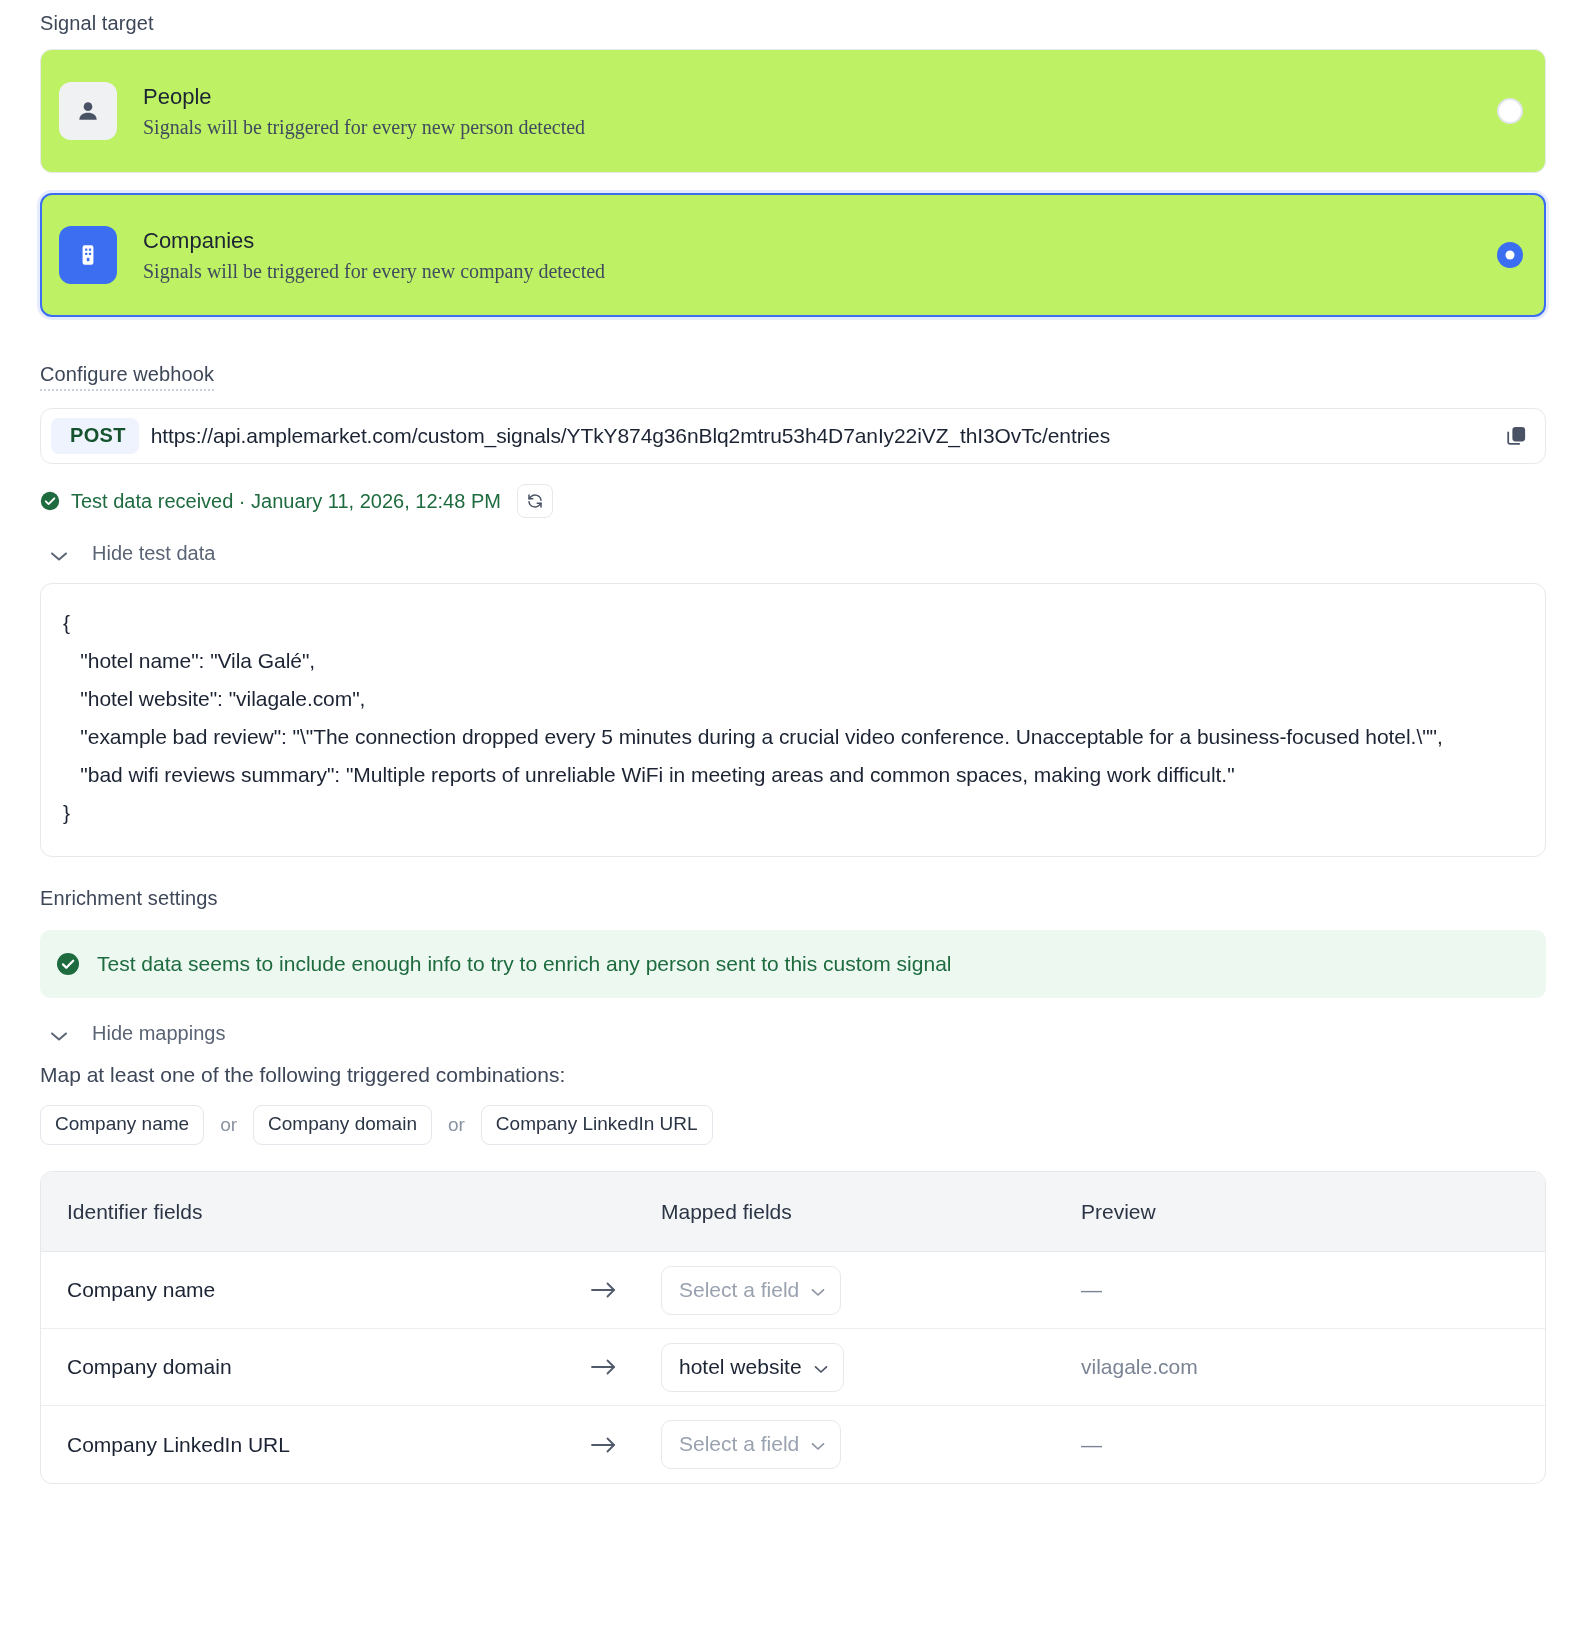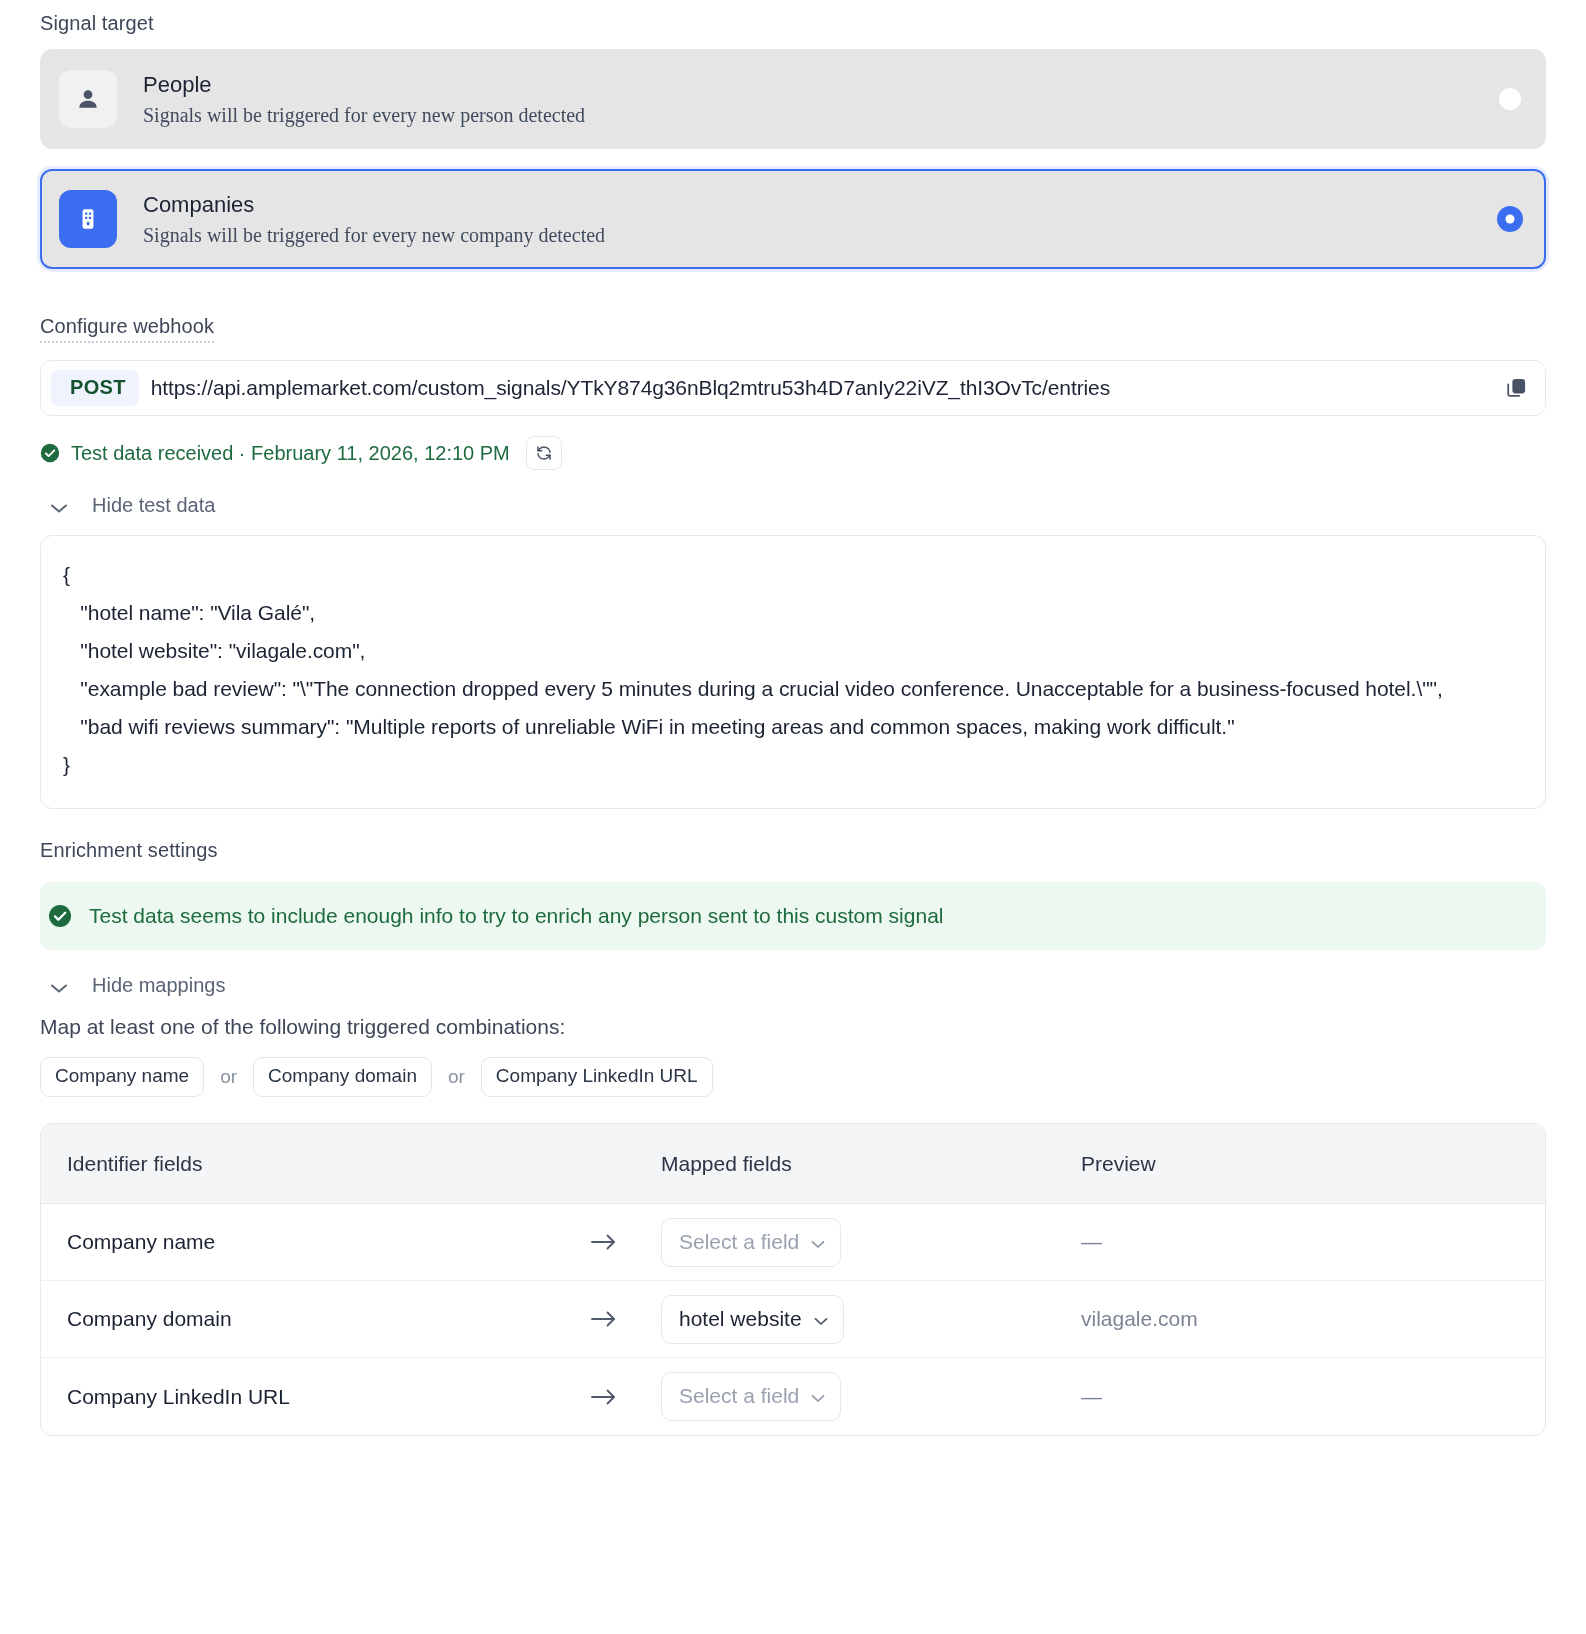--- a/index.html
+++ b/index.html
@@ -27,23 +27,23 @@
     margin-top: 14px;
     margin-bottom: 17px;
   }
 
   
   .option-card {
     display: flex;
     align-items: center;
     border: 1px solid #e6e8ec;
     border-radius: 12px;
-    height: 100px;
+    height: 124px;
     padding: 0 22px 0 18px;
-    background: #e5e5e5;
+    background: #bef264;
     margin-bottom: 20px;
     position: relative;
   }
   .option-card.selected {
     border: 2px solid #3b6ef0;
     box-shadow: 0 0 0 3px rgba(59,110,240,0.13);
     padding: 0 21px 0 17px;
   }
   .option-icon {
     width: 58px; height: 58px;
@@ -178,21 +178,21 @@
     letter-spacing: -0.05px;
   }
 
   
   .banner {
     display: flex;
     align-items: center;
     gap: 17px;
     background: #edf8f0;
     border-radius: 10px;
-    padding: 22px 8px;
+    padding: 22px 16px;
     margin-top: 4px;
   }
   .banner-text {
     font-size: 21px;
     color: #1d6b3f;
   }
   .banner-icon { width: 24px; height: 24px; flex: 0 0 auto; }
 
   
   .map-prompt {
@@ -326,21 +326,21 @@
     </span>
   </div>
 
   <div class="status-line">
     <span class="check-badge">
       <svg width="20" height="20" viewBox="0 0 24 24">
         <circle cx="12" cy="12" r="11" fill="#1d6b3f"></circle>
         <path d="M7 12.4l3.3 3.3L17.2 8.8" fill="none" stroke="#ffffff" stroke-width="2.3" stroke-linecap="round" stroke-linejoin="round"></path>
       </svg>
     </span>
-    <span class="status-text">Test data received · February 11, 2026, 12:10 PM</span>
+    <span class="status-text">Test data received · January 11, 2026, 12:48 PM</span>
     <span class="refresh-btn">
       <svg width="18" height="18" viewBox="0 0 24 24" fill="none" stroke="#4a5365" stroke-width="2" stroke-linecap="round" stroke-linejoin="round">
         <path d="M20 11a8 8 0 0 0-13.6-4.6L4 9"></path>
         <path d="M4 13a8 8 0 0 0 13.6 4.6L20 15"></path>
         <polyline points="4,4 4,9 9,9"></polyline>
         <polyline points="20,20 20,15 15,15"></polyline>
       </svg>
     </span>
   </div>
 

